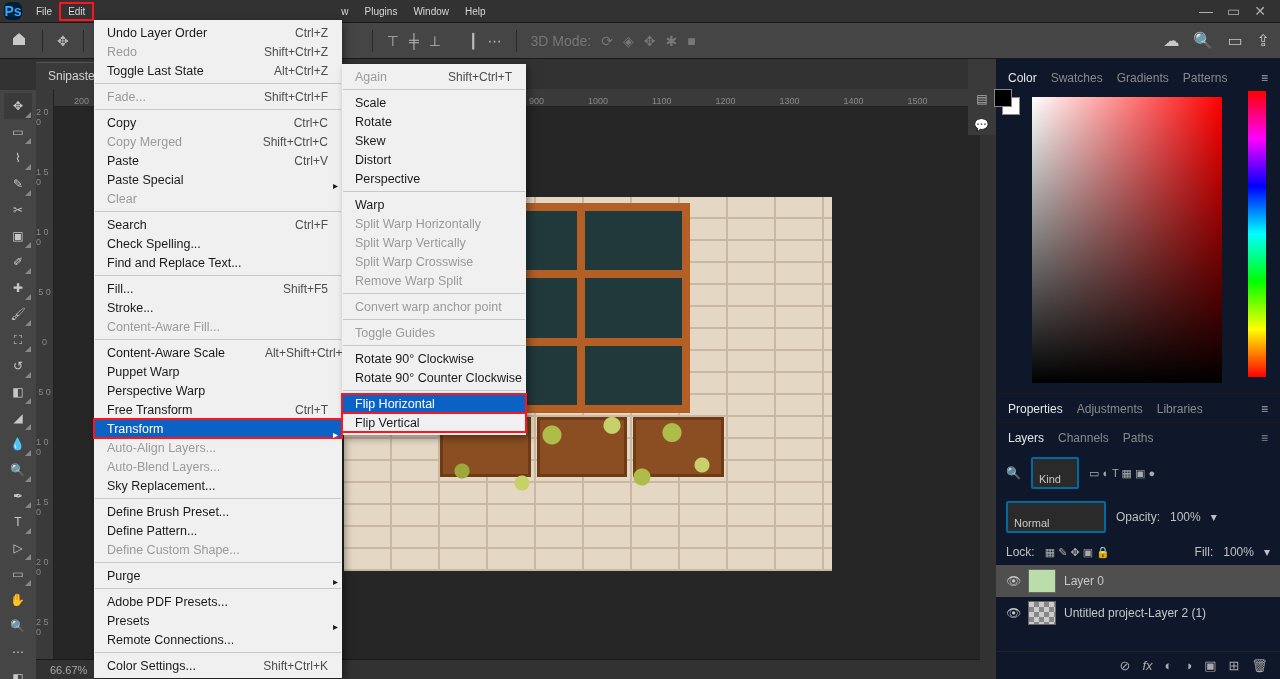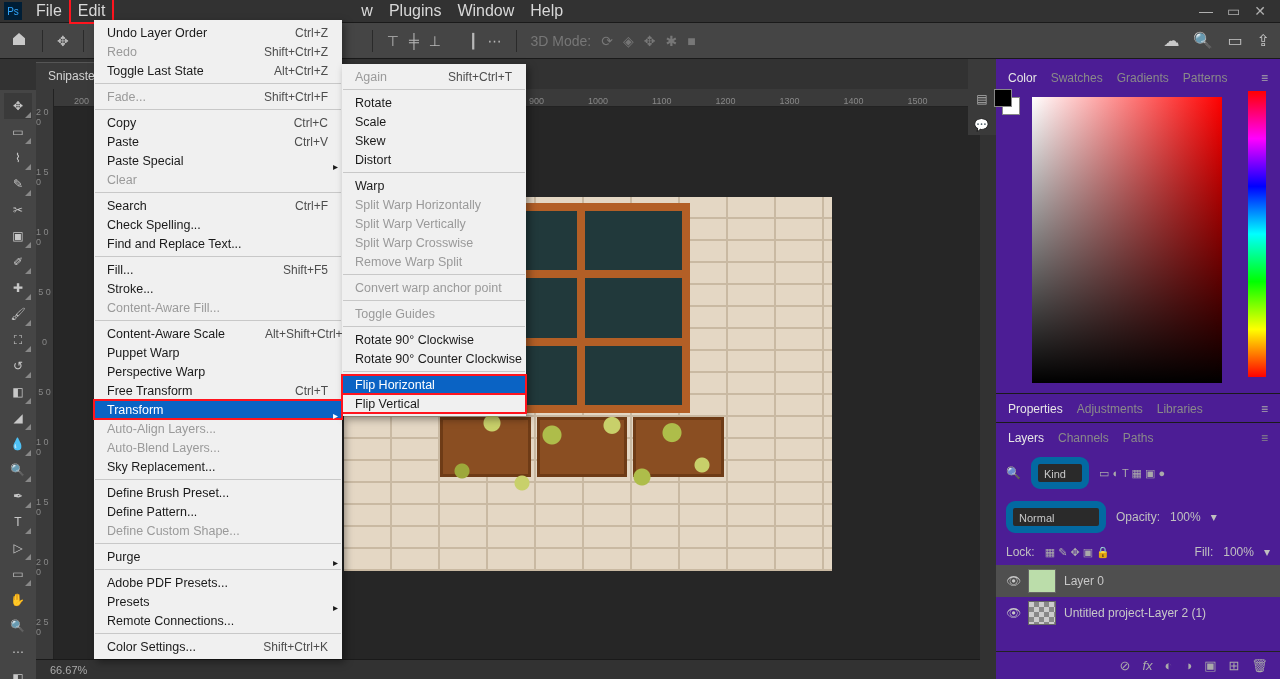--- a/index.html
+++ b/index.html
@@ -1,21 +1,21 @@
 <!DOCTYPE html>
 <html><head>
 <meta charset="utf-8">
 <style>
 * { margin: 0; padding: 0; box-sizing: border-box; font-family: -apple-system, "Segoe UI", Tahoma, sans-serif; user-select: none; }
 body { width: 1280px; height: 679px; background: #323232; color: #c8c8c8; overflow: hidden; position: relative; font-size: 12px; }
 
 
 .menubar { height: 23px; background: #323232; display: flex; align-items: center; padding-left: 4px; gap: 0; border-bottom: 1px solid #1a1a1a; }
-.ps-logo { width: 18px; height: 18px; background: #001e36; color: #31a8ff; font-size: 10px; font-weight: 400; display: flex; align-items: center; justify-content: center; border-radius: 0; margin-right: 6px; }
-.menu-item { padding: 3px 8px; font-size: 16px; color: #d8d8d8; cursor: default; }
+.ps-logo { width: 18px; height: 18px; background: #001e36; color: #31a8ff; font-size: 14px; font-weight: 700; display: flex; align-items: center; justify-content: center; border-radius: 6px; margin-right: 6px; }
+.menu-item { padding: 3px 8px; font-size: 10px; color: #d8d8d8; cursor: default; }
 .menu-item.red { outline: 2px solid #ff141e; outline-offset: -1px; }
 .win-controls { margin-left: auto; display: flex; gap: 14px; padding-right: 14px; color: #b0b0b0; font-size: 14px; }
 
 
 .optionbar { height: 36px; background: #454545; display: flex; align-items: center; border-bottom: 1px solid #1a1a1a; padding: 0 10px; gap: 10px; }
 .home-icon { width: 18px; height: 16px; color: #c8c8c8; }
 .opt-sep { width: 1px; height: 22px; background: #2a2a2a; margin: 0 4px; }
 .opt-btn { color: #b8b8b8; font-size: 14px; }
 .opt-right { margin-left: auto; display: flex; gap: 14px; align-items: center; font-size: 16px; }
 
@@ -50,21 +50,21 @@
   radial-gradient(circle at 80% 28%, #aebd4a 0 9px, #0000 10px),
   radial-gradient(circle at 10% 60%, #9da83a 0 7px, #0000 8px),
   radial-gradient(circle at 30% 70%, #c8d06a 0 7px, #0000 8px),
   radial-gradient(circle at 70% 65%, #aebd4a 0 8px, #0000 9px),
   radial-gradient(circle at 90% 55%, #c8d06a 0 7px, #0000 8px); }
 
 
 .statusbar { position: absolute; left: 36px; bottom: 0; right: 300px; height: 20px; background: #323232; display: flex; align-items: center; font-size: 11px; color: #aaa; padding-left: 14px; gap: 20px; border-top: 1px solid #1a1a1a; }
 
 
-.rpanel { position: absolute; right: 0; top: 59px; width: 284px; bottom: 0; background: #4c1d95; display: flex; flex-direction: column; }
+.rpanel { position: absolute; right: 0; top: 59px; width: 284px; bottom: 0; background: #0f172a; display: flex; flex-direction: column; }
 .icon-strip { position: absolute; right: 284px; top: 59px; width: 28px; background: #3a3a3a; display: flex; flex-direction: column; gap: 6px; padding: 30px 0 0 4px; }
 .icon-strip div { width: 20px; height: 20px; color: #b0b0b0; display: flex; align-items: center; justify-content: center; }
 .panel-tabs { display: flex; gap: 14px; padding: 8px 12px 6px; font-size: 12px; align-items: center; }
 .panel-tabs span { color: #8a8a8a; }
 .panel-tabs span.active { color: #e6e6e6; }
 .panel-tabs .menu-btn { margin-left: auto; color: #aaa; }
 .color-body { flex: 0 0 300px; padding: 6px 12px 10px; }
 .color-square { width: 190px; height: 286px; background: linear-gradient(to bottom, transparent, #000), linear-gradient(to right, #fff, #ff0000); position: relative; margin-left: 24px; }
 .hue-bar { position: absolute; right: 14px; top: 0; width: 18px; height: 286px; background: linear-gradient(#f00,#f0f,#00f,#0ff,#0f0,#ff0,#f00); }
 .fgbg { position: absolute; left: -2px; top: -2px; width: 26px; height: 26px; }
@@ -77,21 +77,21 @@
 .layers-tabs { display: flex; gap: 14px; padding: 8px 12px 6px; font-size: 12px; justify-content: center; }
 .layers-tabs span { color: #8a8a8a; }
 .layers-tabs span.active { color: #e6e6e6; }
 .layer-row { display: flex; align-items: center; padding: 4px 10px; gap: 8px; font-size: 12px; }
 .layer-row.sel { background: #4f4f4f; }
 .eye { width: 14px; height: 14px; color: #c8c8c8; }
 .thumb { width: 28px; height: 24px; background: #bda; border: 1px solid #666; }
 .thumb.trans { background: repeating-conic-gradient(#888 0 25%, #ccc 0 50%) 0 0/10px 10px; }
 .layers-footer { display: flex; gap: 12px; justify-content: flex-end; padding: 6px 12px; color: #aaa; font-size: 13px; margin-top: auto; border-top: 1px solid #222; }
 
-.select-kind { background: #2a2a2a; border: 7px solid #0369a1; border-radius: 9px; padding: 4px 16px 2px 6px; font-size: 11px; color: #c8c8c8; }
+.select-kind { background: #2a2a2a; border: 2px solid #0369a1; border-radius: 2px; padding: 14px 16px 2px 6px; font-size: 11px; color: #c8c8c8; }
 .icons-row { display: flex; gap: 8px; color: #aaa; font-size: 11px; }
 
 
 .menu { position: absolute; background: #f0f0f0; color: #1a1a1a; box-shadow: 3px 3px 8px rgba(0,0,0,0.4); font-size: 12.5px; }
 .menu-row { display: flex; align-items: center; height: 19px; padding: 0 14px 0 13px; white-space: nowrap; position: relative; }
 .menu-row.disabled { color: #9a9a9a; }
 .menu-row.hl { background: #0a63c4; color: #fff; }
 .menu-row.red { outline: 2px solid #ff141e; outline-offset: -1px; z-index: 5; }
 .menu-row .kbd { margin-left: auto; color: #4d4d4d; padding-left: 40px; font-size: 12px; }
 .menu-row .sub::after { content: "▸"; position: absolute; right: 4px; font-size: 10px; }
@@ -332,20 +332,24 @@
     <hr>
     <div class="menu-row disabled">
       <span>Fade...</span>
       <span class="kbd">Shift+Ctrl+F</span>
     </div>
     <hr>
     <div class="menu-row">
       <span>Copy</span>
       <span class="kbd">Ctrl+C</span>
     </div>
+    <div class="menu-row disabled">
+      <span>Copy Merged</span>
+      <span class="kbd">Shift+Ctrl+C</span>
+    </div>
     <div class="menu-row">
       <span>Paste</span>
       <span class="kbd">Ctrl+V</span>
     </div>
     <div class="menu-row">
       <span>Paste Special</span>
       <span class="sub"></span>
     </div>
     <div class="menu-row disabled">
       <span>Clear</span>
@@ -433,30 +437,33 @@
     </div>
   </div>
 
 <div id="transform-menu" class="menu">
     <div class="menu-row disabled">
       <span>Again</span>
       <span class="kbd">Shift+Ctrl+T</span>
     </div>
     <hr>
     <div class="menu-row">
+      <span>Scale</span>
+    </div>
+    <div class="menu-row">
       <span>Rotate</span>
     </div>
     <div class="menu-row">
-      <span>Scale</span>
-    </div>
-    <div class="menu-row">
       <span>Skew</span>
     </div>
     <div class="menu-row">
       <span>Distort</span>
+    </div>
+    <div class="menu-row">
+      <span>Perspective</span>
     </div>
     <hr>
     <div class="menu-row">
       <span>Warp</span>
     </div>
     <div class="menu-row disabled">
       <span>Split Warp Horizontally</span>
     </div>
     <div class="menu-row disabled">
       <span>Split Warp Vertically</span>

